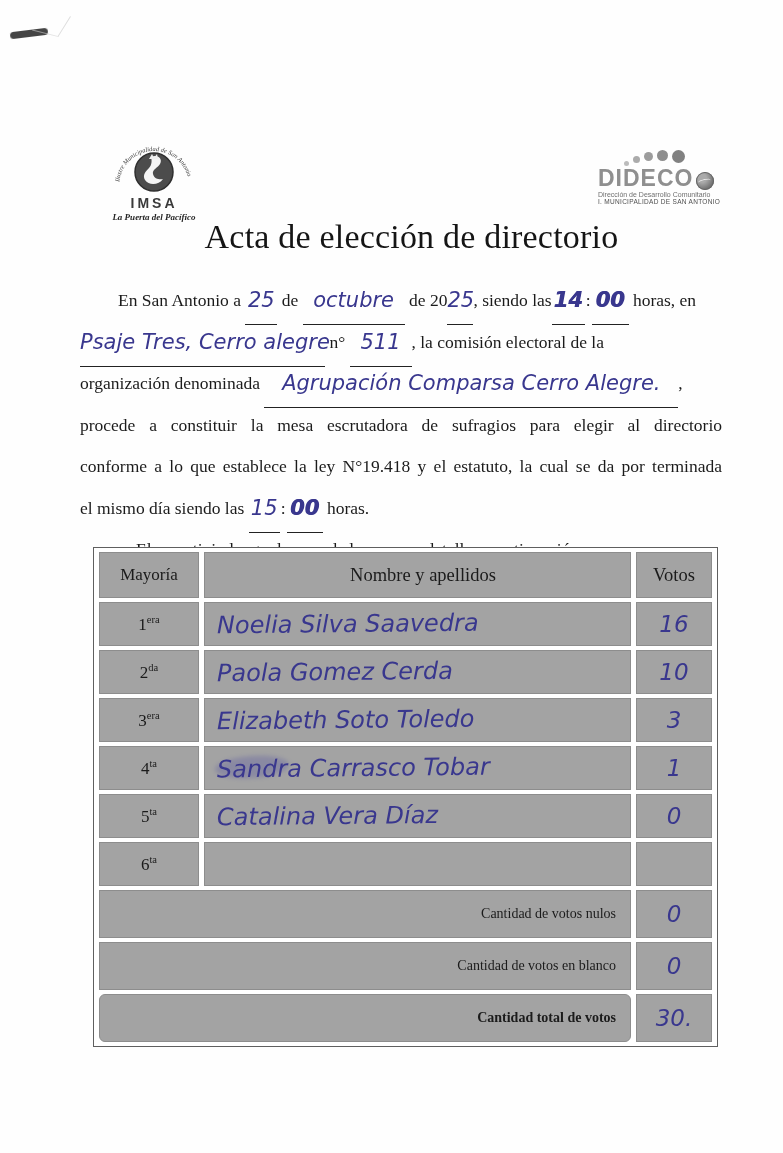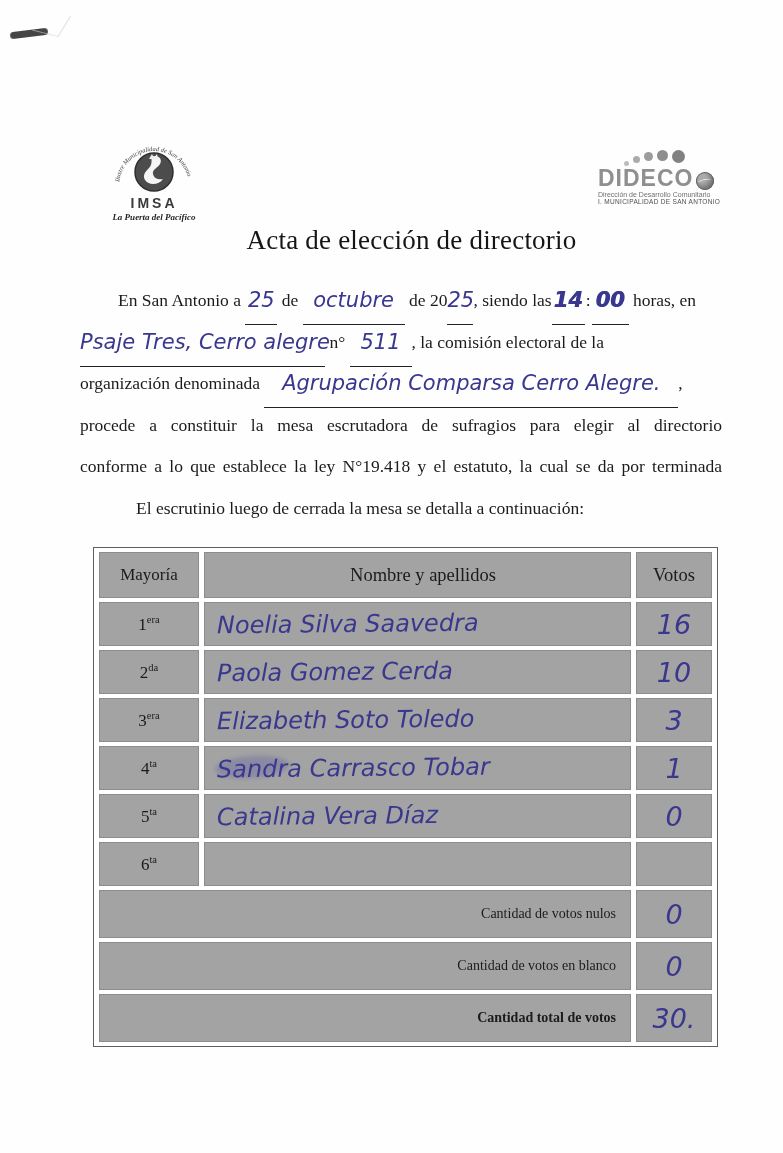--- a/index.html
+++ b/index.html
@@ -31,21 +31,21 @@
     letter-spacing:1px;color:#8f8f8f;line-height:24px;}
   .dideco-globe{position:absolute;right:-3px;top:4px;width:18px;height:18px;border-radius:50%;
     background:radial-gradient(circle at 35% 35%, #aaa 0 25%, #707070 70%, #5a5a5a 100%);
     box-shadow:inset 0 0 0 1px #666;}
   .dideco-globe:after{content:"";position:absolute;left:2px;top:7px;width:13px;height:4px;
     border-top:1px solid #e8e8e8;border-radius:50%;transform:rotate(-12deg);}
   .dideco-l1{font-family:"Liberation Sans",sans-serif;font-size:7px;color:#6f6f6f;margin-top:1px;}
   .dideco-l2{font-family:"Liberation Sans",sans-serif;font-size:6.5px;color:#4e4e4e;letter-spacing:.3px;}
   
   .title{position:absolute;left:40px;right:0;top:218px;text-align:center;
-    font-size:27px;font-weight:normal;margin:7px;letter-spacing:.2px;color:#151515;}
+    font-size:34px;font-weight:normal;margin:0;letter-spacing:.2px;color:#151515;}
   
   .para{position:absolute;left:80px;top:284px;width:642px;font-size:17.5px;}
   .pline{height:41.5px;white-space:nowrap;line-height:32px;}
   .pline.indent{padding-left:38px;}
   .pline.indent2{padding-left:56px;}
   .pline.justify{text-align:justify;text-align-last:justify;white-space:normal;}
   .blank{display:inline-block;border-bottom:1.6px solid #222;text-align:center;
     padding-bottom:8px;vertical-align:baseline;}
   .w-day{width:32px}.w-month{width:102px}.w-year{width:26px}
   .w-hour{width:33px}.w-min{width:37px}
@@ -58,23 +58,23 @@
   
   .table-outer{position:absolute;left:93px;top:547px;border:1.6px solid #5f5f5f;background:#fff;}
   table.acta{border-collapse:separate;border-spacing:5px 4px;}
   table.acta td{border:1.2px solid #8d8d8d;background:#a3a3a3;}
   td.th{height:42px;text-align:center;font-size:18.5px;vertical-align:middle;}
   td.rank{width:96px;height:40px;text-align:center;font-size:17px;vertical-align:middle;}
   td.rank sup{font-size:10.5px;}
   td.name{width:412px;padding-left:12px;vertical-align:middle;position:relative;}
   td.votes{width:72px;text-align:center;vertical-align:middle;}
   .name-hand{font-size:24px;display:inline-block;transform:rotate(-.6deg);}
-  .votes-hand{font-size:27px;}
+  .votes-hand{font-size:23px;}
   td.sumlabel{height:44px;text-align:right;padding-right:14px;font-size:14px;vertical-align:middle;}
-  td.sumlabel.bold{font-weight:bold;}
+  td.sumlabel.bold{font-weight:bold;border-radius:6px;}
   td.overwritten:before{content:"";position:absolute;left:10px;top:9px;width:74px;height:22px;
     background:#4a48a0;opacity:.28;border-radius:50%;filter:blur(2px);transform:rotate(-4deg);}
 </style>
 </head>
 <body>
 
 <div class="page">
 
   <div class="ink-smudge"></div>
   <div class="pencil-mark"></div>
@@ -133,20 +133,25 @@
     </div>
 
     <div class="pline justify">
       <span>procede a constituir la mesa escrutadora de sufragios para elegir al directorio</span>
     </div>
 
     <div class="pline justify">
       <span>conforme a lo que establece la ley N°19.418 y el estatuto, la cual se da por terminada</span>
     </div>
 
+    <div class="pline">
+      <span>el mismo día siendo las</span>
+      <span class="blank w-h2"><span class="hand">15</span></span><span class="colon">:</span><span class="blank w-m2"><span class="hand thick">00</span></span>
+      <span>horas.</span>
+    </div>
 
     <div class="pline indent2">
       <span>El escrutinio luego de cerrada la mesa se detalla a continuación:</span>
     </div>
   </div>
 
   <div class="table-outer">
     <table class="acta">
       <tbody>
           <tr>

